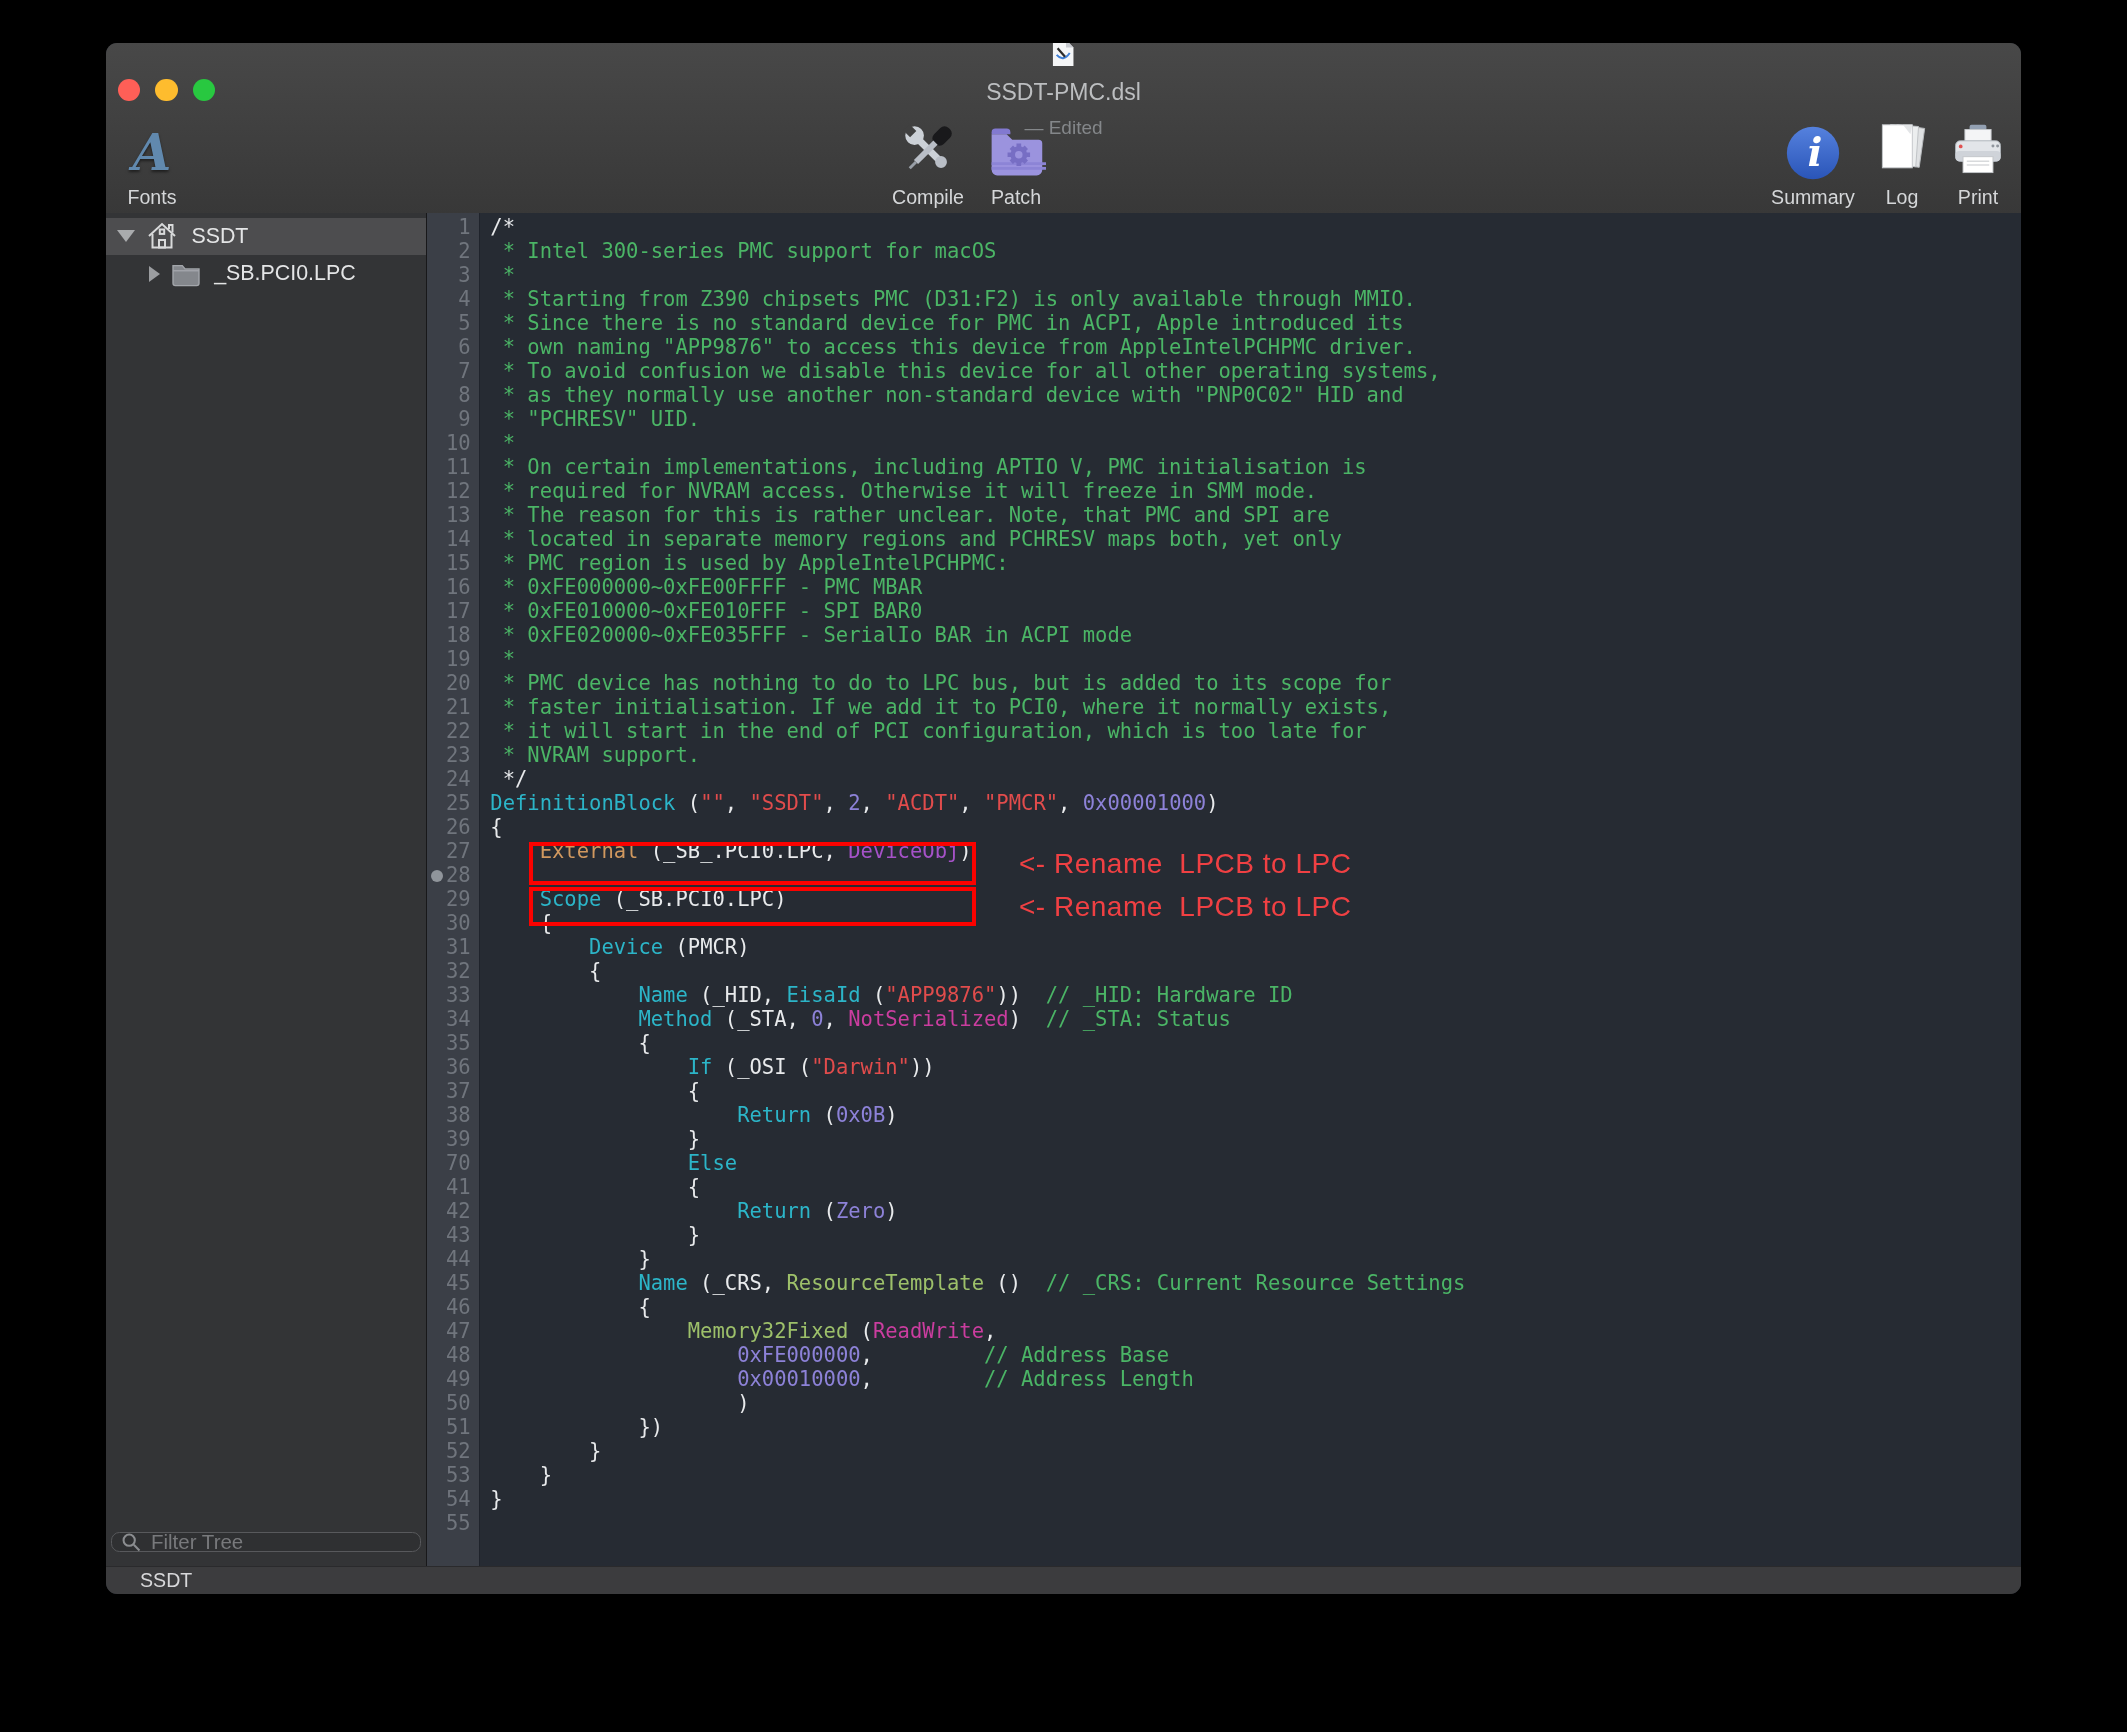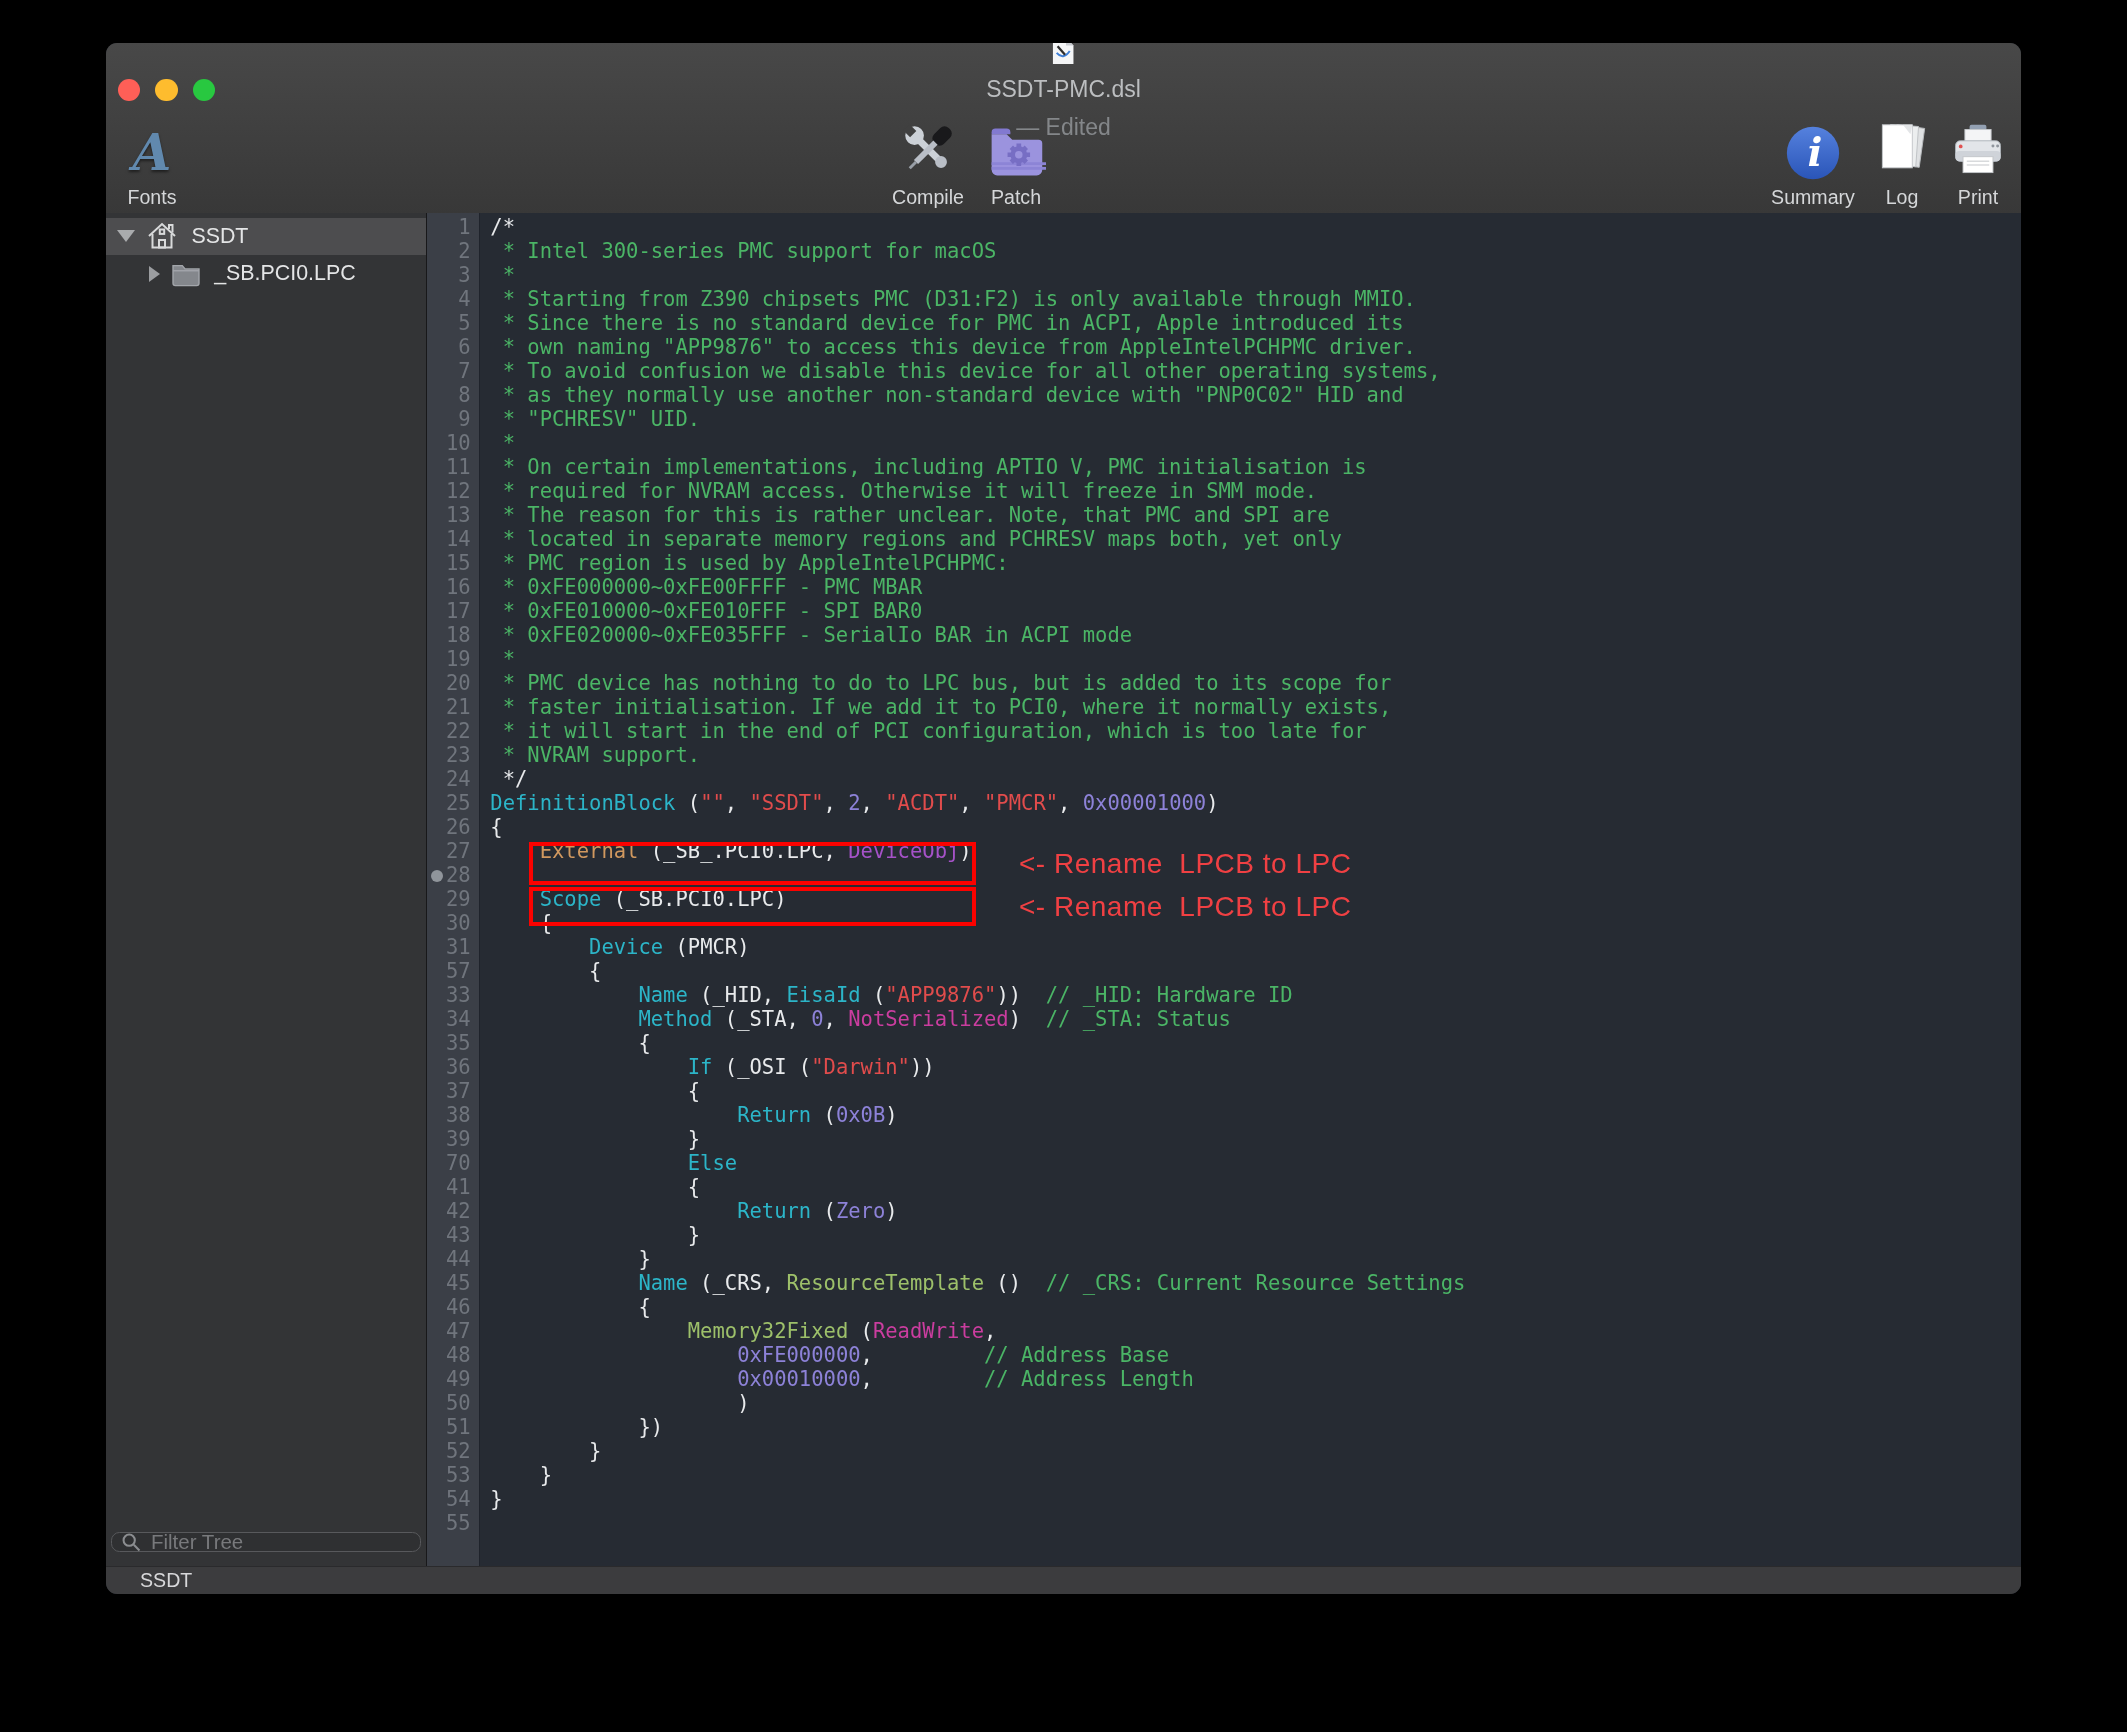--- a/index.html
+++ b/index.html
@@ -11,21 +11,21 @@
   
   .chrome{position:absolute;top:0;left:0;right:0;height:170px;
           background:linear-gradient(#484848,#383838);border-bottom:0.9px solid #1b1b1b;}
   .lights{position:absolute;top:36px;left:12px;display:flex;gap:15px;}
   .light{width:22.4px;height:22.4px;border-radius:50%;}
   .light.red{background:var(--light-red,#ff5f57);}
   .light.yellow{background:var(--light-yellow,#febc2e);}
   .light.green{background:var(--light-green,#28c840);}
   .titlegroup{position:absolute;top:30px;left:0;right:0;height:32px;display:flex;align-items:center;justify-content:center;gap:11.2px;flex-direction:column;}
   .title-file{color:#bcbec0;font-size:23px;}
-  .title-suffix{color:#84878a;font-size:23px;}
+  .title-suffix{color:#84878a;font-size:19px;}
   .tb-item{position:absolute;top:73px;width:116px;text-align:center;cursor:default;}
   .tb-icon{height:65px;display:flex;align-items:flex-end;justify-content:center;}
   .tb-label{margin-top:5px;color:#d5d7d9;font-size:19.6px;}
   .fonts-a{font-family:"DejaVu Serif",serif;font-style:italic;font-weight:bold;font-size:50px;line-height:56px;color:#6189ae;text-shadow:0 1.9px 2.8px rgba(0,0,0,.5);}
 
   
   .main{position:absolute;top:170px;left:0;right:0;bottom:28px;display:flex;}
 
   .sidebar{width:320px;flex:none;background:#333436;border-right:1.9px solid #18181a;position:relative;}
   .tree-row{position:absolute;left:0;right:0;height:37px;display:flex;align-items:center;color:#e4e5e6;font-size:21.4px;}
@@ -254,21 +254,21 @@
           <div class="ln">22</div>
           <div class="ln">23</div>
           <div class="ln">24</div>
           <div class="ln">25</div>
           <div class="ln">26</div>
           <div class="ln">27</div>
           <div class="ln">28</div>
           <div class="ln">29</div>
           <div class="ln">30</div>
           <div class="ln">31</div>
-          <div class="ln">57</div>
+          <div class="ln">32</div>
           <div class="ln">33</div>
           <div class="ln">34</div>
           <div class="ln">35</div>
           <div class="ln">36</div>
           <div class="ln">37</div>
           <div class="ln">38</div>
           <div class="ln">39</div>
           <div class="ln">70</div>
           <div class="ln">41</div>
           <div class="ln">42</div>

